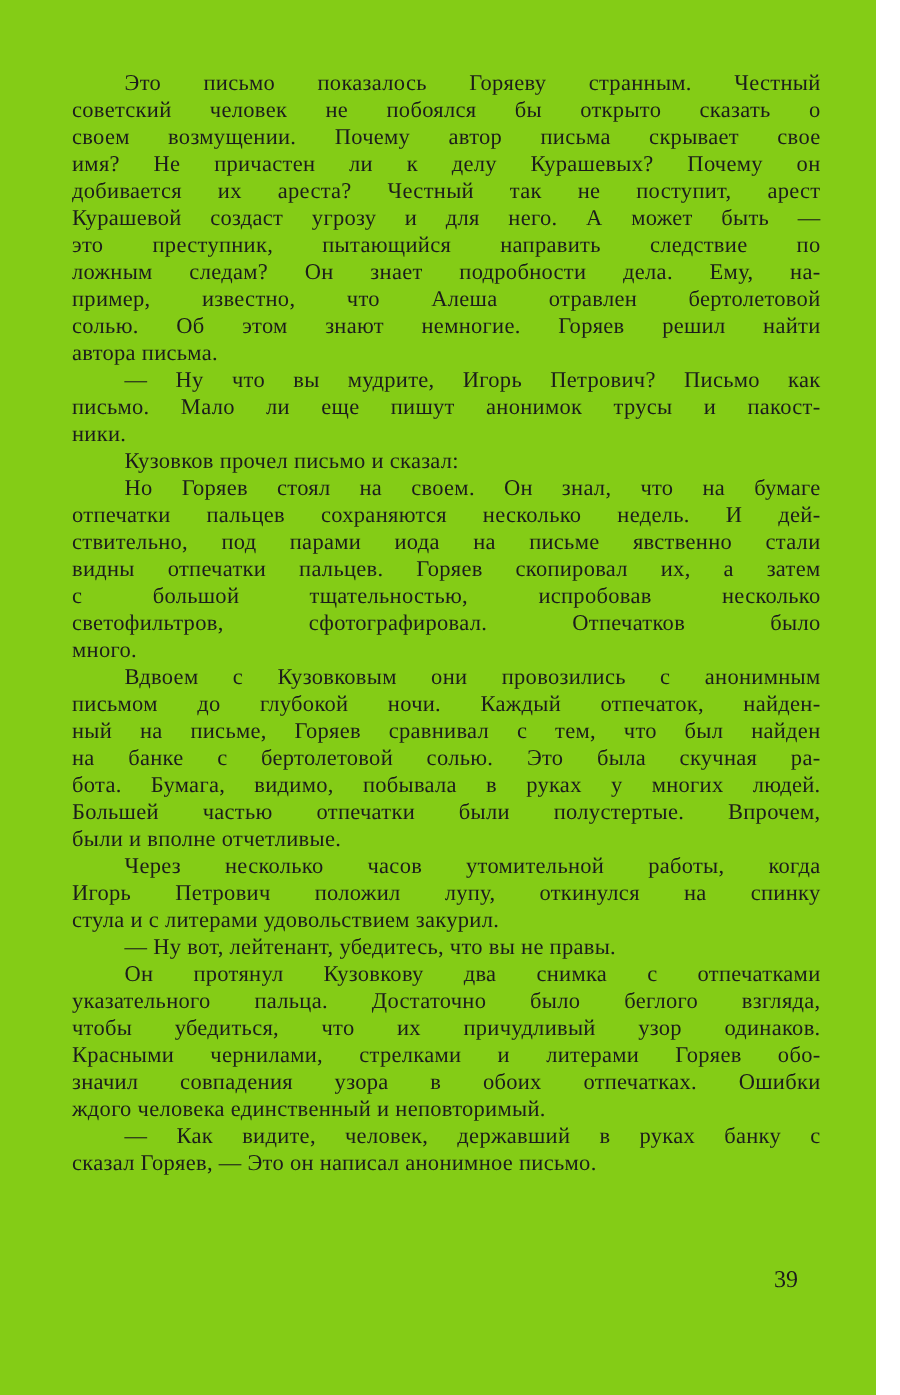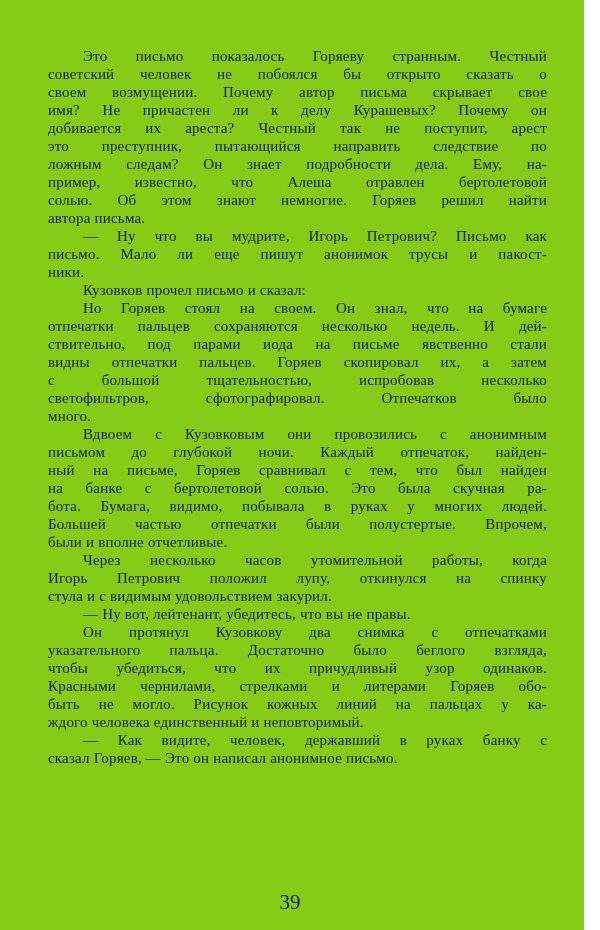--- a/index.html
+++ b/index.html
@@ -30,39 +30,39 @@
     text-align: justify;
     text-align-last: justify;
   }
   .ln.indent { text-indent: 35px; }
   .ln.end { text-align-last: left; }
   .pagenum {
     position: absolute;
     top: 845px;
     left: 48px;
     width: 484px;
-    text-align: center;
-    font-size: 21px;
+    text-align: right;
+    font-size: 16px;
     line-height: 18px;
     color: #1c1c1c;
-    margin-top: 48px;
   }
 </style>
 </head>
 <body>
 
 <div class="page">
   <div class="text-block">
 
     <div class="para">
       <div class="ln indent">Это письмо показалось Горяеву странным. Честный</div>
       <div class="ln">советский человек не побоялся бы открыто сказать о</div>
       <div class="ln">своем возмущении. Почему автор письма скрывает свое</div>
       <div class="ln">имя? Не причастен ли к делу Курашевых? Почему он</div>
       <div class="ln">добивается их ареста? Честный так не поступит, арест</div>
+      <div class="ln">Курашевой создаст угрозу и для него. А может быть —</div>
       <div class="ln">это преступник, пытающийся направить следствие по</div>
       <div class="ln">ложным следам? Он знает подробности дела. Ему, на-</div>
       <div class="ln">пример, известно, что Алеша отравлен бертолетовой</div>
       <div class="ln">солью. Об этом знают немногие. Горяев решил найти</div>
       <div class="ln end">автора письма.</div>
     </div>
 
     <div class="para">
       <div class="ln indent">— Ну что вы мудрите, Игорь Петрович? Письмо как</div>
       <div class="ln">письмо. Мало ли еще пишут анонимок трусы и пакост-</div>
@@ -89,33 +89,33 @@
       <div class="ln">ный на письме, Горяев сравнивал с тем, что был найден</div>
       <div class="ln">на банке с бертолетовой солью. Это была скучная ра-</div>
       <div class="ln">бота. Бумага, видимо, побывала в руках у многих людей.</div>
       <div class="ln">Большей частью отпечатки были полустертые. Впрочем,</div>
       <div class="ln end">были и вполне отчетливые.</div>
     </div>
 
     <div class="para">
       <div class="ln indent">Через несколько часов утомительной работы, когда</div>
       <div class="ln">Игорь Петрович положил лупу, откинулся на спинку</div>
-      <div class="ln end">стула и с видимым удовольствием закурил.</div>
+      <div class="ln end">стула и с литерами удовольствием закурил.</div>
     </div>
 
     <div class="para">
       <div class="ln indent end">— Ну вот, лейтенант, убедитесь, что вы не правы.</div>
     </div>
 
     <div class="para">
       <div class="ln indent">Он протянул Кузовкову два снимка с отпечатками</div>
       <div class="ln">указательного пальца. Достаточно было беглого взгляда,</div>
       <div class="ln">чтобы убедиться, что их причудливый узор одинаков.</div>
       <div class="ln">Красными чернилами, стрелками и литерами Горяев обо-</div>
-      <div class="ln">быть не могло. Рисунок кожных линий на пальцах у ка-</div>
+      <div class="ln">значил совпадения узора в обоих отпечатках. Ошибки</div>
       <div class="ln end">ждого человека единственный и неповторимый.</div>
     </div>
 
     <div class="para">
       <div class="ln indent">— Как видите, человек, державший в руках банку с</div>
       <div class="ln end">сказал Горяев, — Это он написал анонимное письмо.</div>
     </div>
 
   </div>
 

